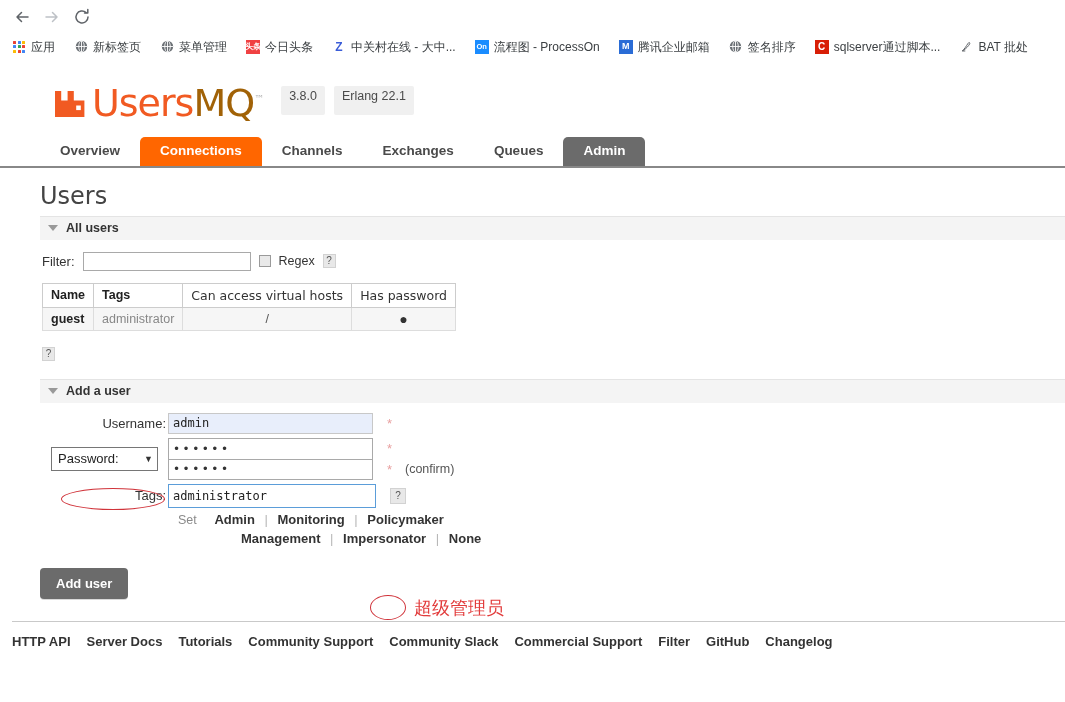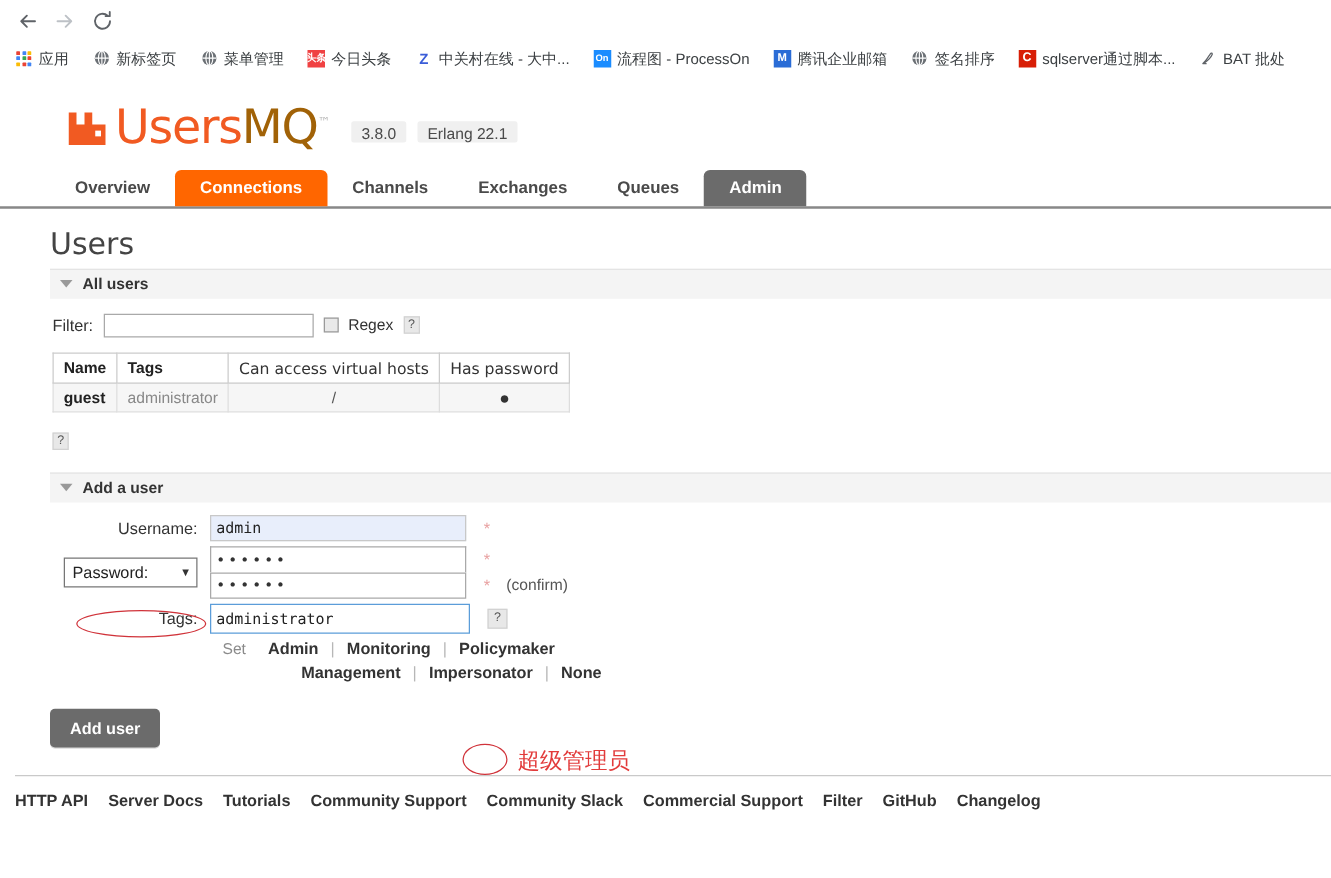--- a/index.html
+++ b/index.html
@@ -81,21 +81,21 @@
   .logo-text {
     font-size:38px; line-height:34px; letter-spacing:-1px;
     font-family:"DejaVu Sans", sans-serif; font-weight:400;
   }
   .logo-text .rabbit { color:#f15a22; }
   .logo-text .mq { color:#a16207; }
   .logo-tm { font-size:10px; color:#b5b5b5; vertical-align:super; }
   .badges { display:flex; gap:9px; padding-bottom:5px; }
   .badge {
     background:#f0f0f0; color:#4a4a4a; font-size:12.5px;
-    padding:3px 8px 0; border-radius:2px;
+    padding:3px 8px 12px; border-radius:2px;
     font-family:"Liberation Sans", sans-serif;
   }
 
   
   .tabs {
     display:flex; align-items:center; margin:16px 0 0 0;
     padding:0 0 0 40px; border-bottom:2px solid #888;
     height:32px;
   }
   .tab {
@@ -169,21 +169,21 @@
   td.ctr { text-align:center; color:#555; }
   td.dot { text-align:center; color:#333; font-size:14px; }
 
   .below-table-q { margin:12px 0 0 2px; }
 
   
   .addform { margin:10px 0 0 0; }
   .frow { display:flex; align-items:center; margin-bottom:4px; }
   .flabel {
     width:128px; text-align:right; font-size:13px; color:#333;
-    padding-right:10px; flex:none;
+    padding-right:2px; flex:none;
   }
   .finput {
     width:205px; height:21px; border:1px solid #a9a9a9;
     font-family:"DejaVu Sans Mono", monospace; font-size:12px;
     padding:1px 4px; background:#fff; color:#222;
   }
   .finput.autofill { background:#e8eefb; border-color:#c8c8c8; }
   .finput.focused { border:1px solid #5b9dd9; outline:none; }
   .req { color:#e8a0a0; font-size:13px; margin-left:14px; flex:none; width:10px; }
   .confirm-txt { font-size:12.5px; color:#555; margin-left:8px; }

